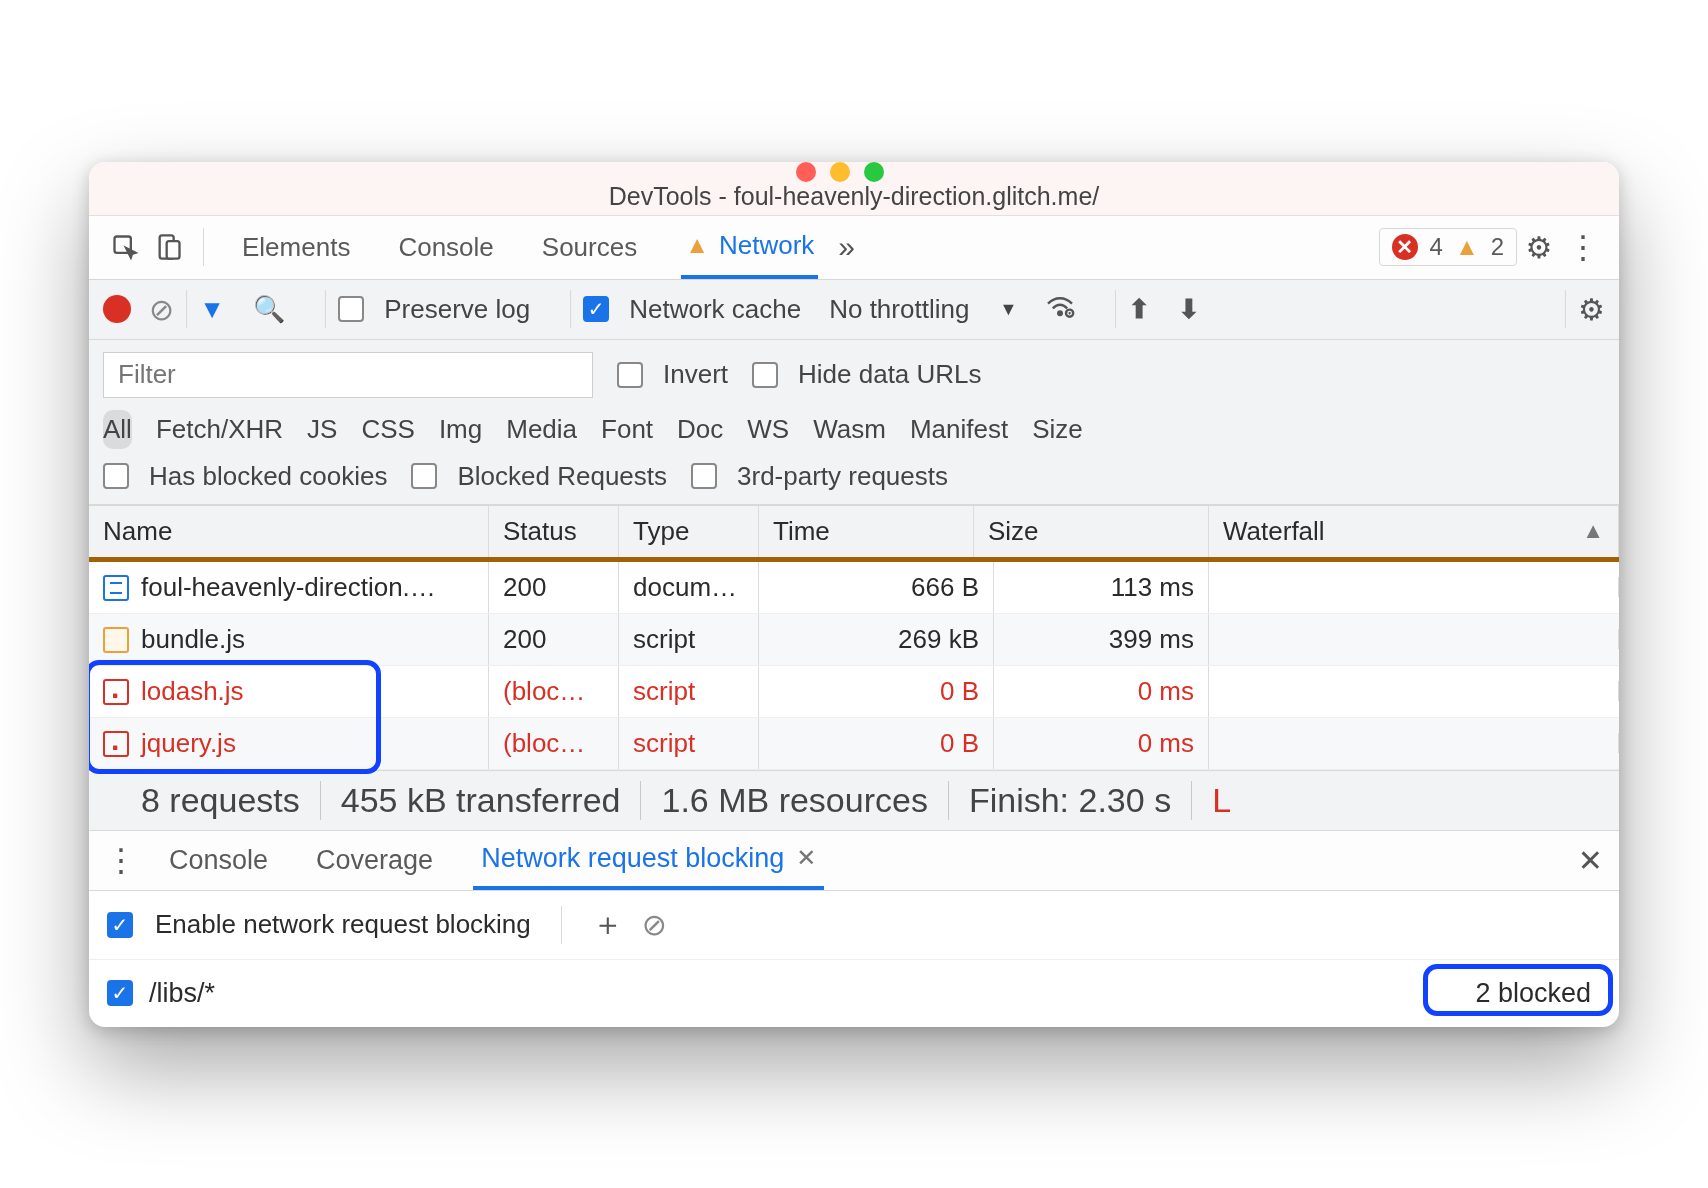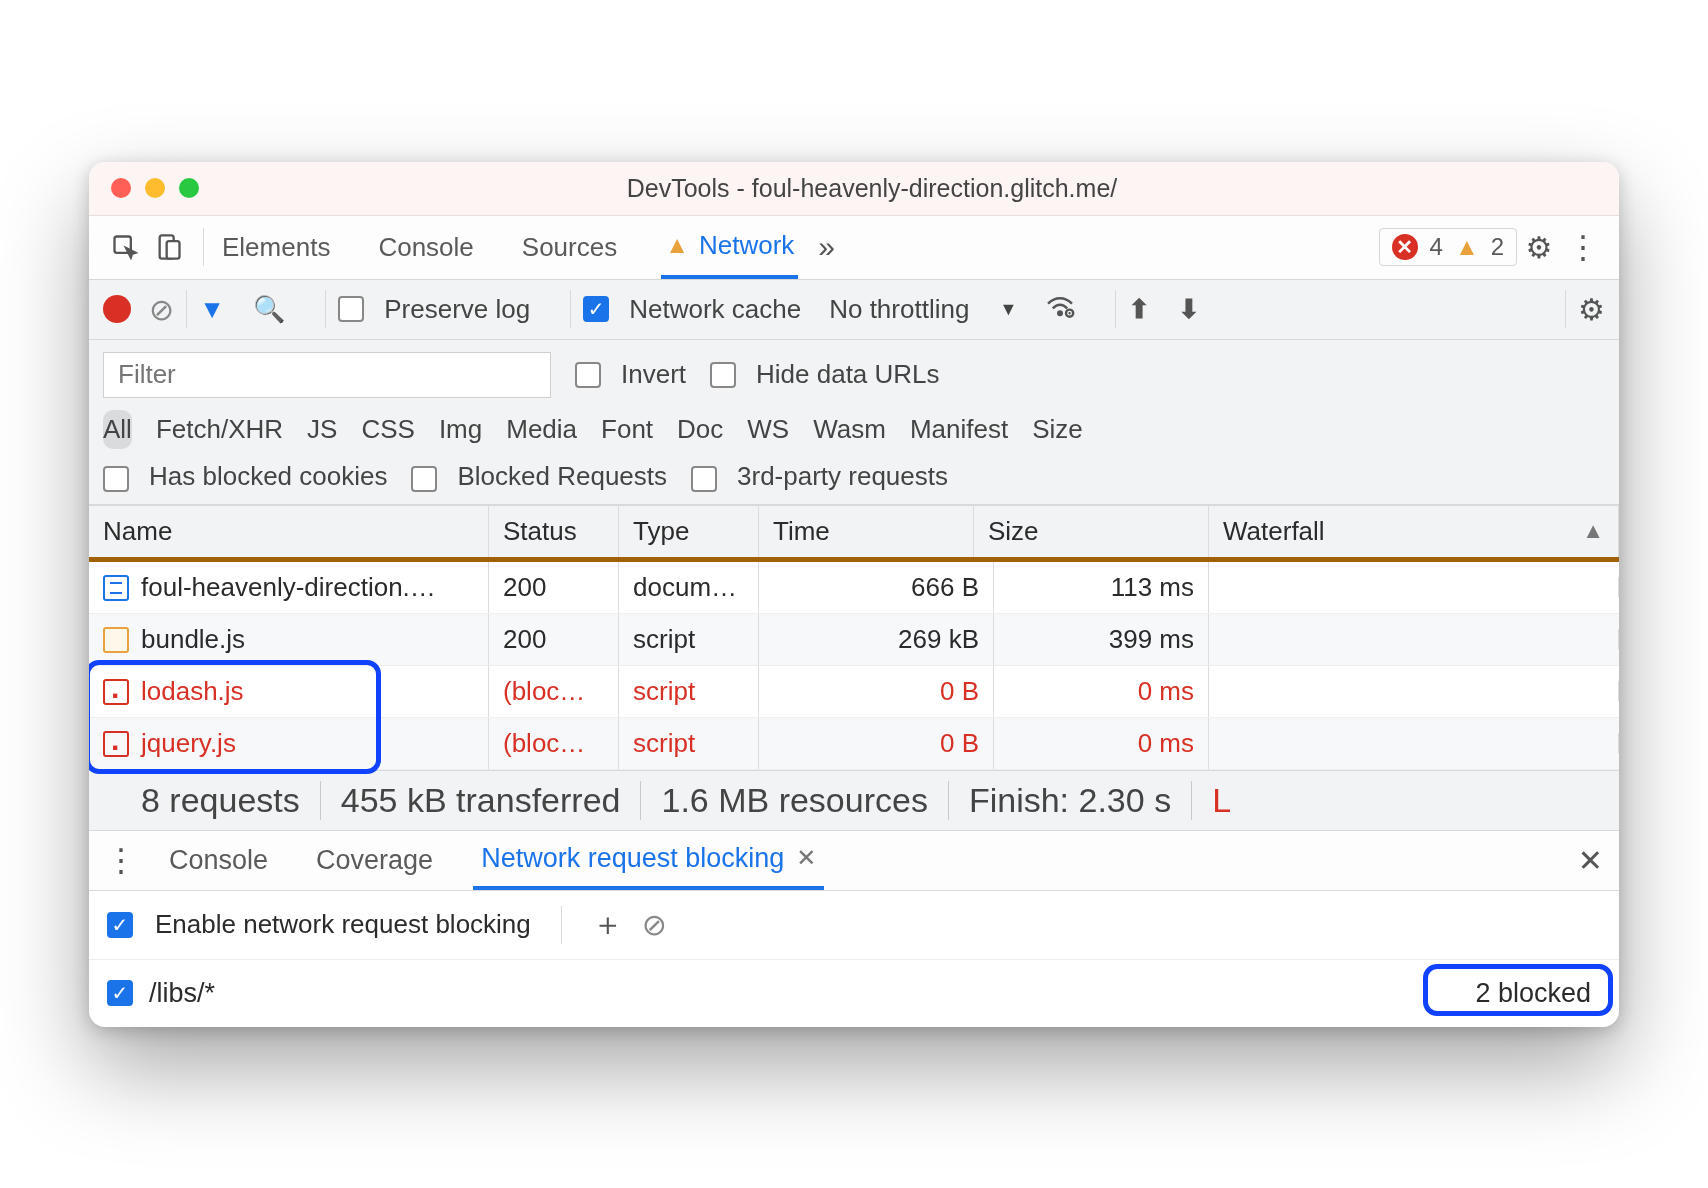--- a/index.html
+++ b/index.html
@@ -16,36 +16,37 @@
     box-shadow: 0 40px 90px rgba(0,0,0,.35), 0 4px 18px rgba(0,0,0,.2);
     overflow: hidden;
     color: #2b2b2b;
   }
   
   .titlebar {
     display:flex; align-items:center;
     height:54px; padding:0 22px;
     background:#fdf5f4;
     border-bottom:1px solid #e7dedd;
+    flex-direction:column;
   }
   .traffic { display:flex; gap:14px; margin-right:28px;}
   .dot { width:20px; height:20px; border-radius:50%; }
   .dot.red{background:#ff5f57;} .dot.yellow{background:#febc2e;} .dot.green{background:#28c840;}
   .title { flex:1; text-align:center; font-size:25px; color:#444; font-weight:400;}
   
   .tabbar {
     display:flex; align-items:center;
     height:64px; padding:0 14px;
     border-bottom:1px solid #d7d7d7;
     background:#fdfdfd;
     font-size:26px; color:#5a5a5a;
   }
   .tabbar .iconbtn { width:44px; display:flex; align-items:center; justify-content:center; height:100%;}
   .divider { width:1px; height:38px; background:#d9d9d9; margin:0 12px;}
-  .tabs { display:flex; height:100%; gap:40px; margin-left:2px;}
+  .tabs { display:flex; height:100%; gap:40px; margin-left:22px;}
   .tab { display:flex; align-items:center; gap:10px; height:100%; cursor:pointer; padding:0 4px;}
   .tab.active { color:#1a73e8; border-bottom:4px solid #1a73e8;}
   .warn-tri { color:#e9a13b; font-size:24px;}
   .overflow { margin-left:20px; font-size:30px; color:#555;}
   .spacer { flex:1; }
   .counts { display:flex; align-items:center; gap:12px; border:1px solid #d7d7d7; border-radius:4px; padding:4px 12px; font-size:24px;}
   .err-dot { background:#d93025; color:#fff; width:26px; height:26px; border-radius:50%; display:inline-flex; align-items:center; justify-content:center; font-size:20px; font-weight:700;}
   .gear { font-size:30px; color:#555;}
   .kebab { font-size:32px; color:#555;}
   
@@ -64,24 +65,24 @@
   .toolbar .seg { display:flex; align-items:center; gap:10px; margin-right:28px;}
   .dd-caret { font-size:18px; color:#444; margin-left:20px;}
   .wifi { font-size:26px; color:#555;}
   .arrow { font-size:26px; color:#555; font-weight:700;}
   
   .filterbar {
     background:#f1f3f4; padding:6px 8px 6px 8px;
     font-size:26px; color:#444; border-bottom:1px solid #d9d9d9;
   }
   .row1, .row2, .row3 { display:flex; align-items:center; gap:24px; padding:6px 6px;}
-  .filter-input { width:448px; height:46px; border:1px solid #cfcfcf; padding:12px 14px; font-size:26px; color:#777; background:#fff;}
+  .filter-input { width:490px; height:46px; border:1px solid #cfcfcf; padding:12px 14px; font-size:26px; color:#777; background:#fff;}
   .pill { padding:4px 0; border-radius:10px; cursor:pointer;}
   .pill.active { background:#d9dbdd;}
-  .row3 .seg { display:flex; align-items:flex-end; gap:10px;}
+  .row3 .seg { display:flex; align-items:center; gap:10px;}
 
   
   .grid { width:100%; }
   .grid-head, .grid-row { display:flex; align-items:center; font-size:26px; }
   .grid-head { background:#f1f3f4; border-top:1px solid #d9d9d9; border-bottom:5px solid #a16207;}
   .col { padding:10px 14px; border-right:1px solid #dcdcdc; overflow:hidden; white-space:nowrap; text-overflow:ellipsis;}
   .c-name{width:400px;} .c-status{width:130px;} .c-type{width:140px;}
   .c-size{width:235px; text-align:right;} .c-time{width:215px; text-align:right;}
   .c-wf{flex:1; position:relative;}
   .grid-head .c-wf { display:flex; align-items:center; justify-content:space-between;}

